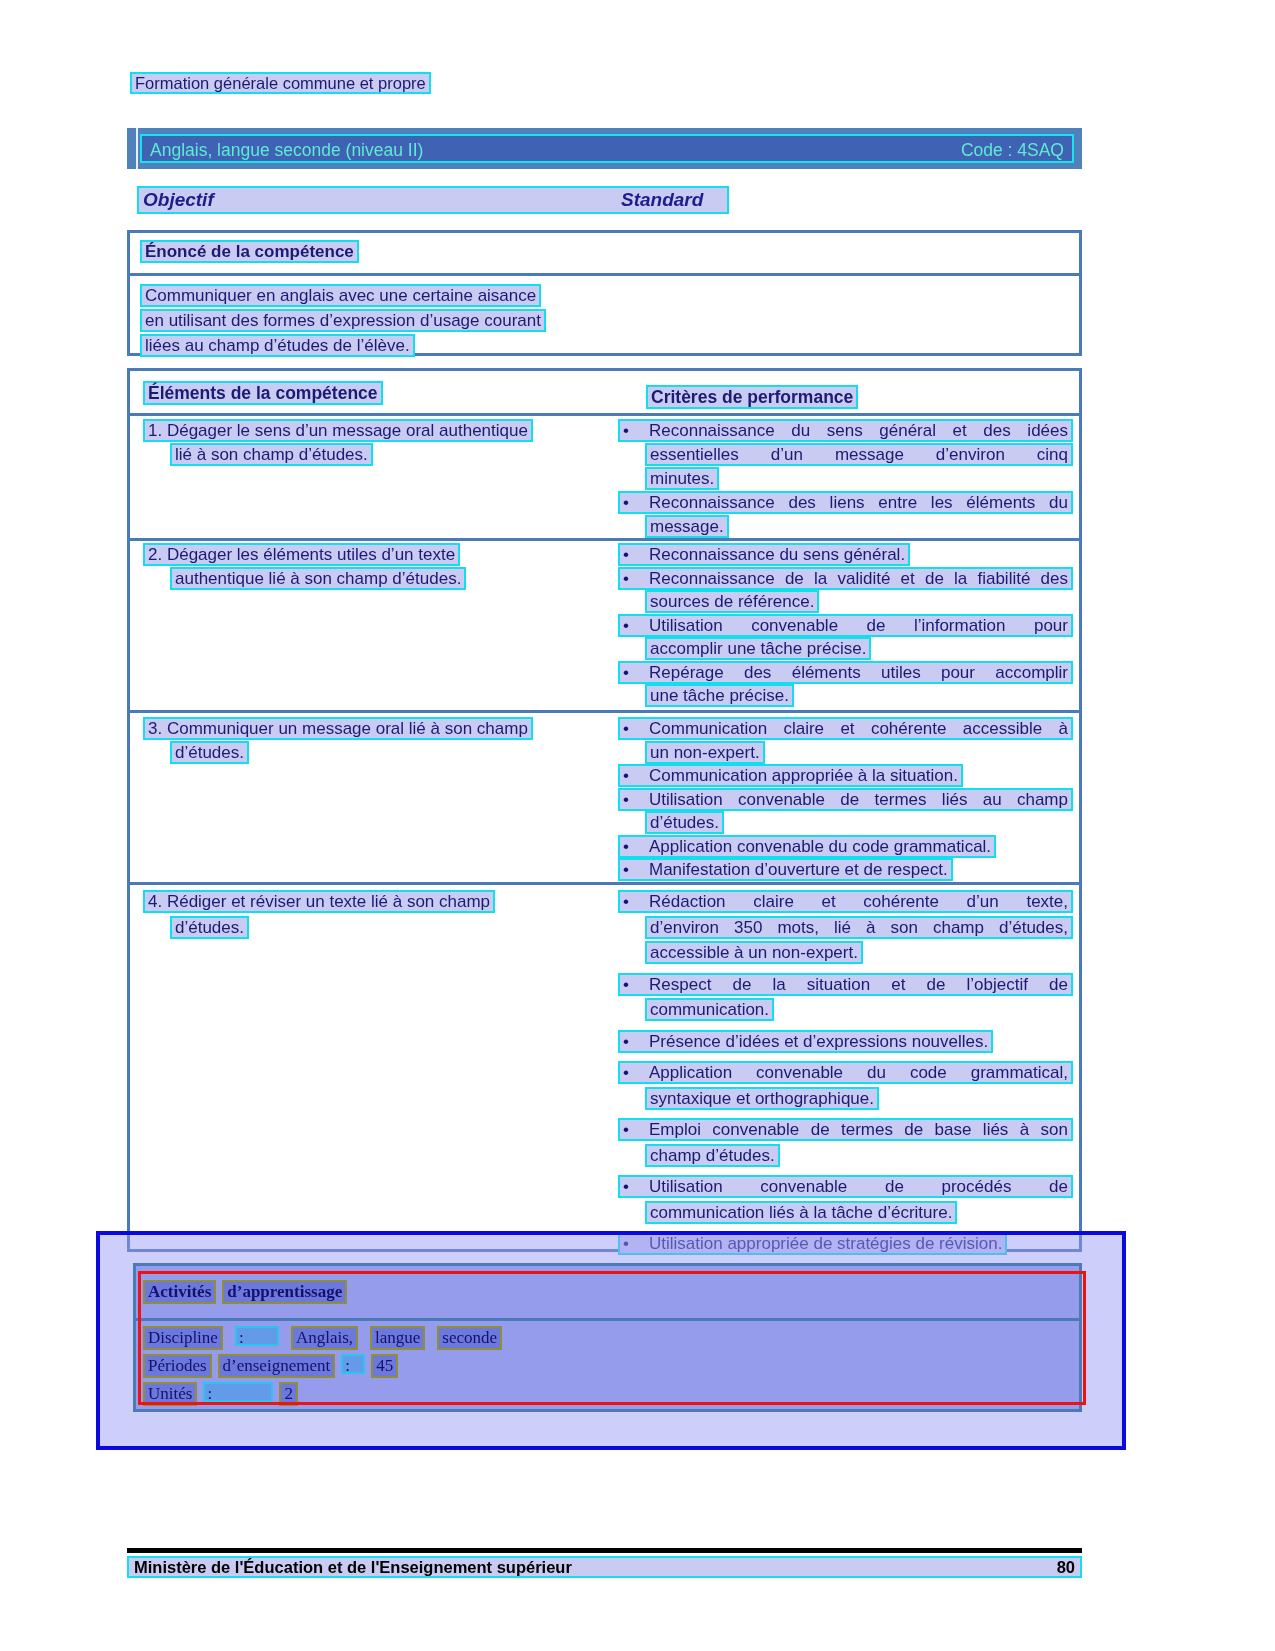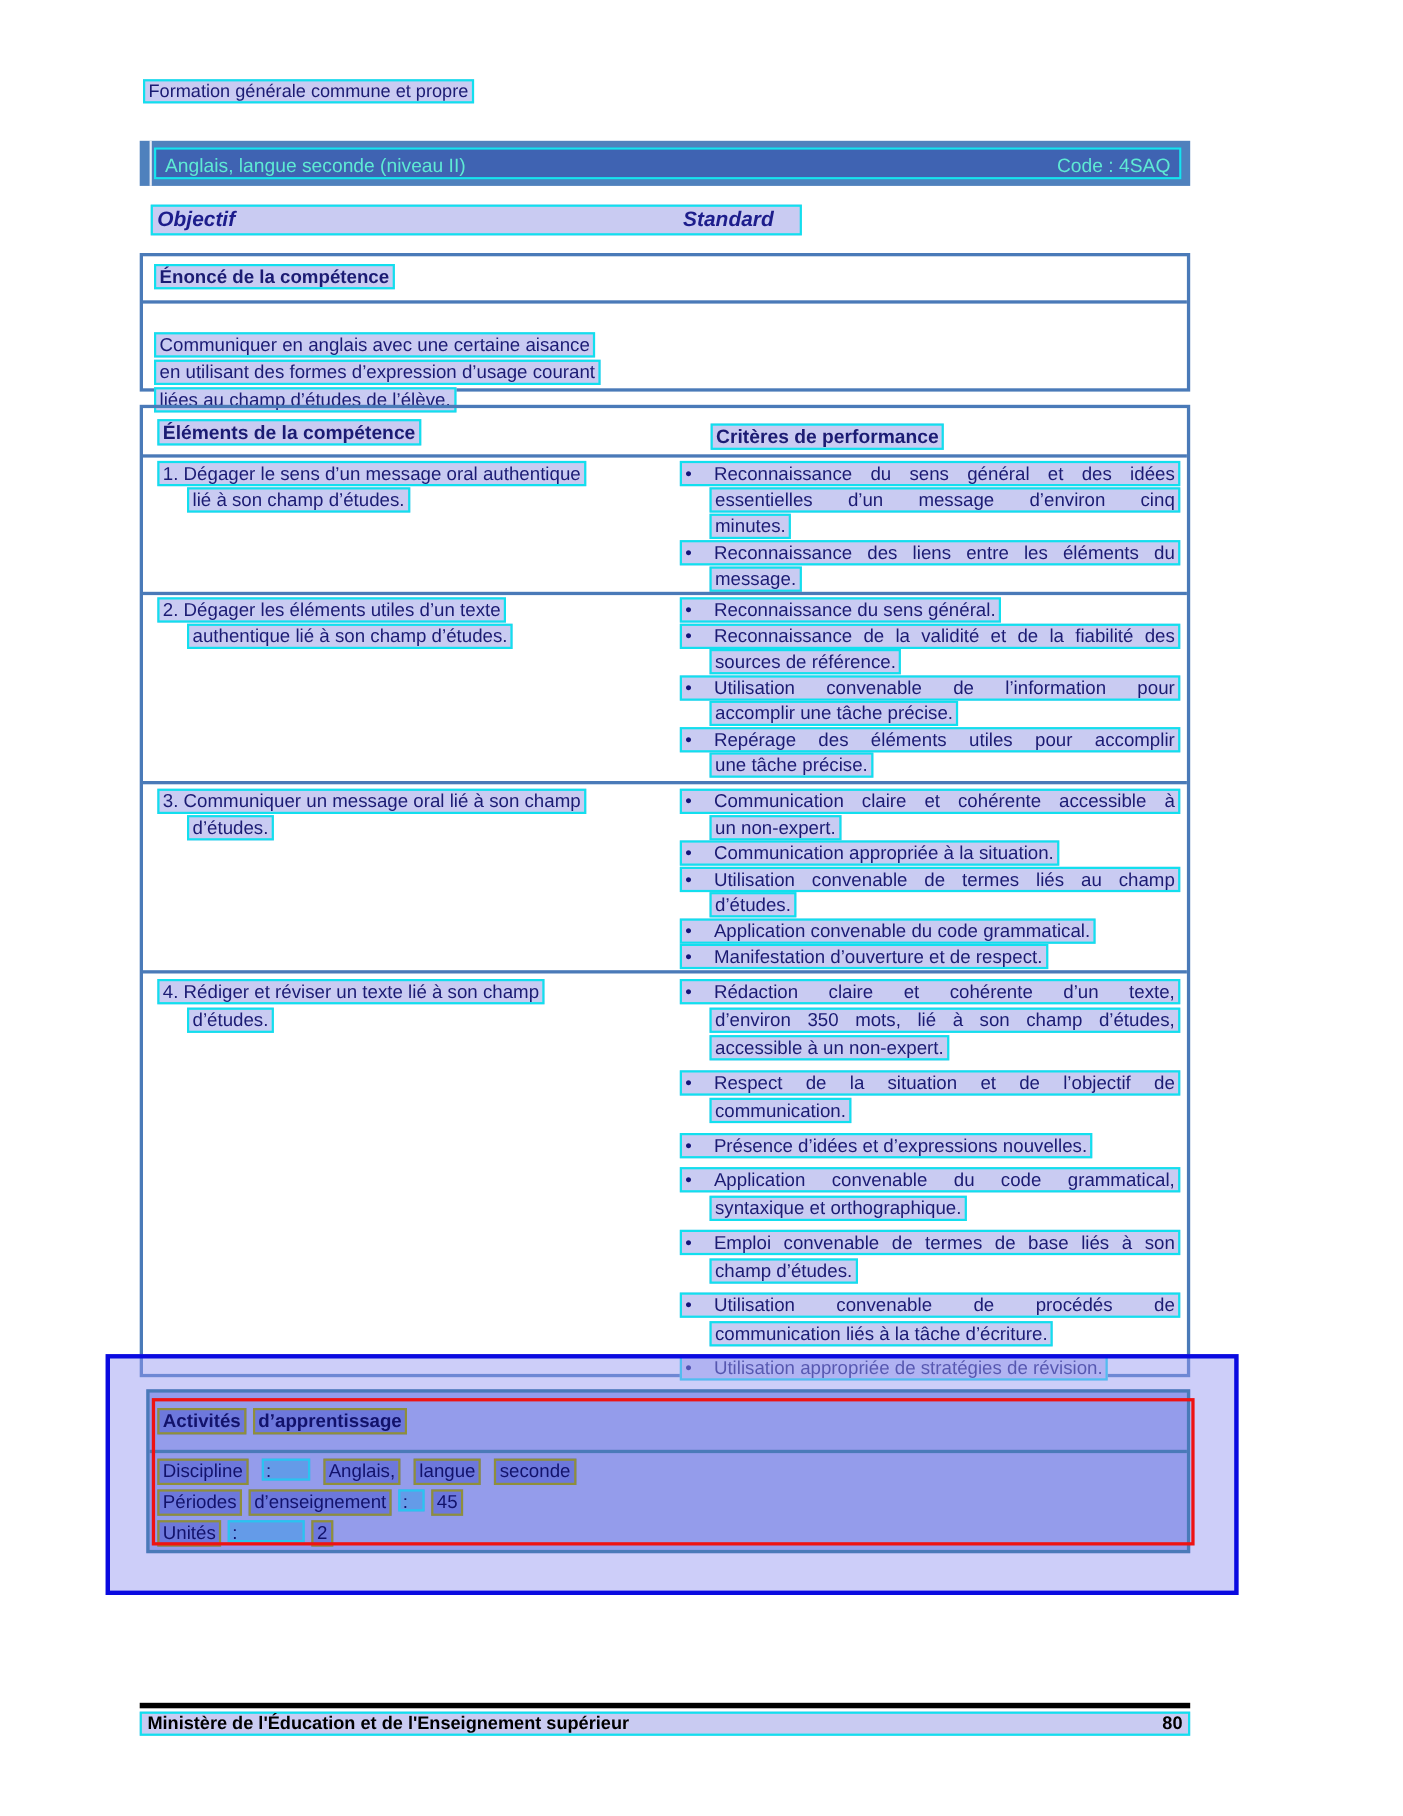--- a/index.html
+++ b/index.html
@@ -32,32 +32,32 @@
           font-weight:bold;font-style:italic;font-size:19px;color:#1d1d8c;line-height:24px;}
   #objstd .std{position:absolute;left:482px;top:0;}
   #objstd .obj{position:absolute;left:4px;top:0;}
   
   #overlay{position:absolute;left:96px;top:1231px;width:1030px;height:219px;box-sizing:border-box;
            border:4px solid #0a0ae0;background:rgba(150,153,242,0.48);z-index:5;pointer-events:none;}
   #abox{position:absolute;left:133px;top:1263px;width:949px;height:149px;box-sizing:border-box;
         border:3px solid #4a7ab8;background:#949ceb;z-index:6;}
   #redbox{position:absolute;left:138px;top:1271px;width:948px;height:134px;box-sizing:border-box;
           border:3px solid #ee1212;z-index:8;pointer-events:none;}
-  .aw-row{position:absolute;left:7px;display:flex;gap:6px;align-items:flex-start;z-index:7;font-size:17px;}
+  .aw-row{position:absolute;left:7px;display:flex;gap:6px;align-items:flex-start;z-index:7;font-size:17px;font-family:Liberation Serif, serif;}
   .wb{display:inline-block;background:#6d78dc;border:2px solid #8f8f3a;color:#12126b;padding:0 3px;height:20px;line-height:20px;}
   .wc{display:inline-block;background:#649be8;border:2px solid #2ac4f0;color:#12126b;padding:0 2px;height:20px;line-height:20px;box-sizing:border-box;}
   .adiv{position:absolute;left:0;top:52px;width:100%;height:3px;background:#4a7ab8;z-index:7;}
   
   #footer-bar{position:absolute;left:127px;top:1548px;width:955px;height:5px;background:#000000;}
   #footer-line{position:absolute;left:127px;top:1556px;width:955px;height:22px;box-sizing:border-box;
                background:#c9cbf2;border:2px solid #12dfee;display:flex;justify-content:space-between;
                align-items:center;padding:0 5px;font-weight:bold;color:#000000;font-size:16.5px;}
   #top-label{position:absolute;left:130px;top:74px;font-size:16.5px;}
   #enonce{left:127px;top:230px;width:955px;height:126px;}
-  #enonce .body{position:absolute;left:10px;top:50px;margin-top:18px;}
+  #enonce .body{position:absolute;left:10px;top:50px;}
   #mtable{left:127px;top:368px;width:955px;height:884px;}
   .thead{position:absolute;top:12px;left:13px;right:8px;font-weight:bold;font-size:17.5px;}
   .thead .c2{position:absolute;left:475px;top:4px;margin-left:28px;}
 </style>
 </head>
 <body>
 
 <div class="page">
 
   <div id="top-label"><span class="hl">Formation générale commune et propre</span></div>

